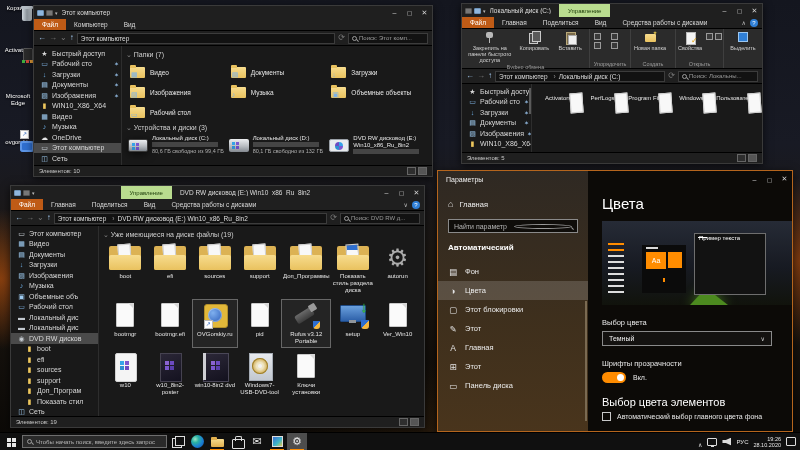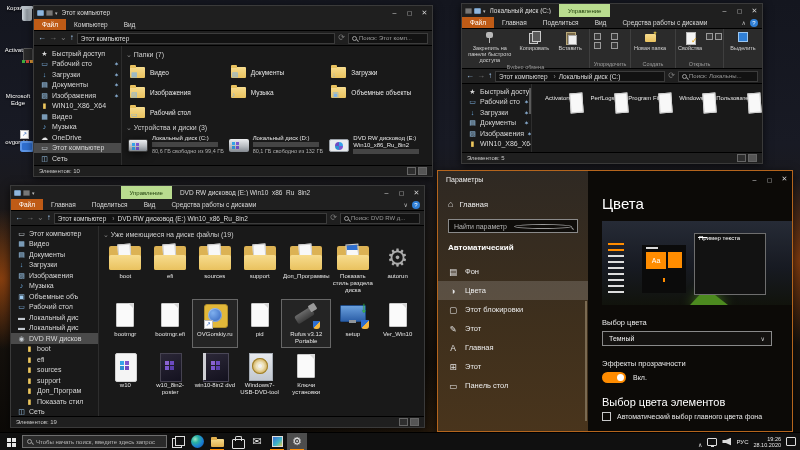--- a/index.html
+++ b/index.html
@@ -934,40 +934,40 @@
             <span class="ni">✎</span>
             <span>Этот</span>
           </div><div class="nrow">
             <span class="ni">A</span>
             <span>Главная</span>
           </div><div class="nrow">
             <span class="ni">⊞</span>
             <span>Этот</span>
           </div><div class="nrow">
             <span class="ni">▭</span>
-            <span>Панель стол</span>
+            <span>Панель диска</span>
           </div></span>
       <span class="set-scroll"></span>
     </div>
     <div class="set-main">
       <div class="set-h1">Цвета</div>
       <div class="sp">
         <span class="sp-list"></span>
         <span class="sp-tent"></span>
         <span class="sp-start">
             <span class="sp-aa">Aa</span>
           </span>
         <span class="sp-win"><span class="sp-wt"></span><span class="sp-wb"><span>Пример текста</span></span></span>
       </div>
       <div class="set-lbl">Выбор цвета</div>
       <div class="set-select">
           <span>Темный</span>
           <i>∨</i>
         </div>
-      <div class="set-lbl">Эффекты прозрачности</div>
+      <div class="set-lbl">Шрифты прозрачности</div>
       <div class="togrow">
         <span class="tog"></span>
         <span class="togl">Вкл.</span>
       </div>
       <div class="set-h2">Выбор цвета элементов</div>
       <div class="chkrow">
         <span class="chk"></span>
         <span class="chkl">Автоматический выбор главного цвета фона</span>
       </div>
     </div>

